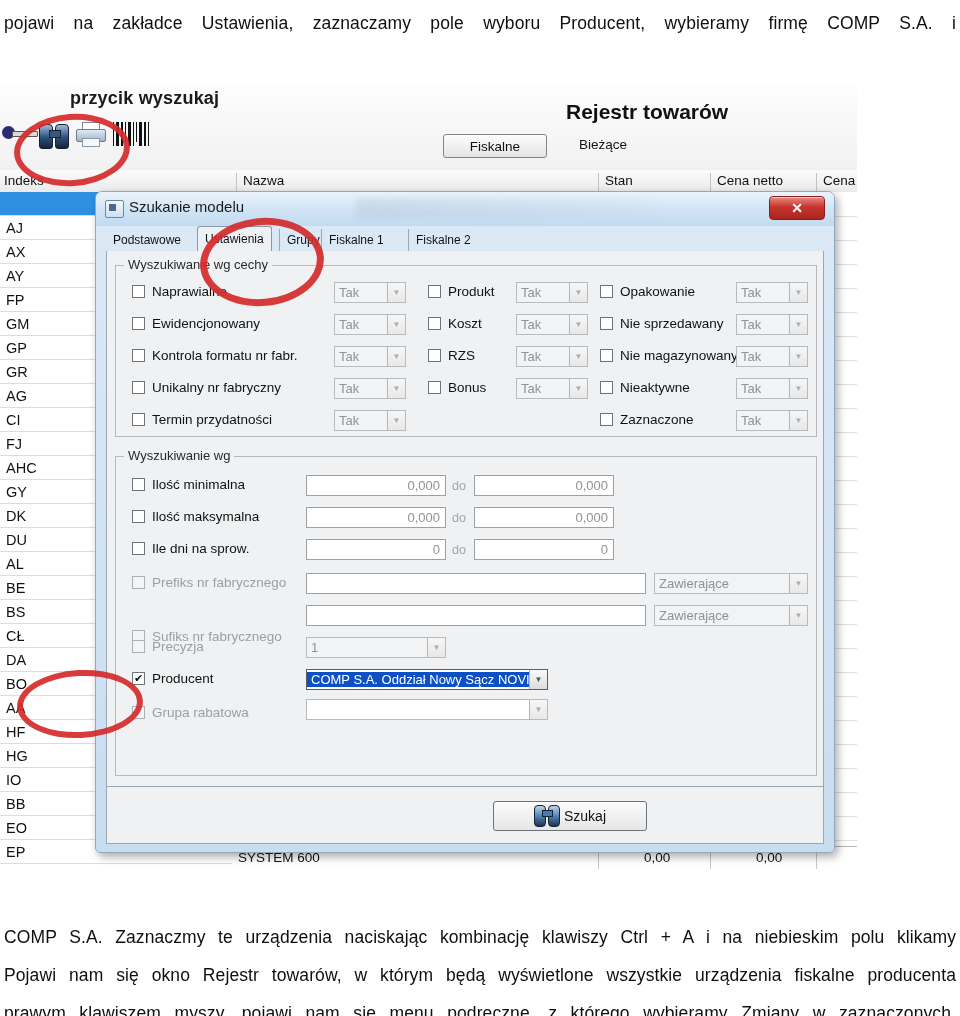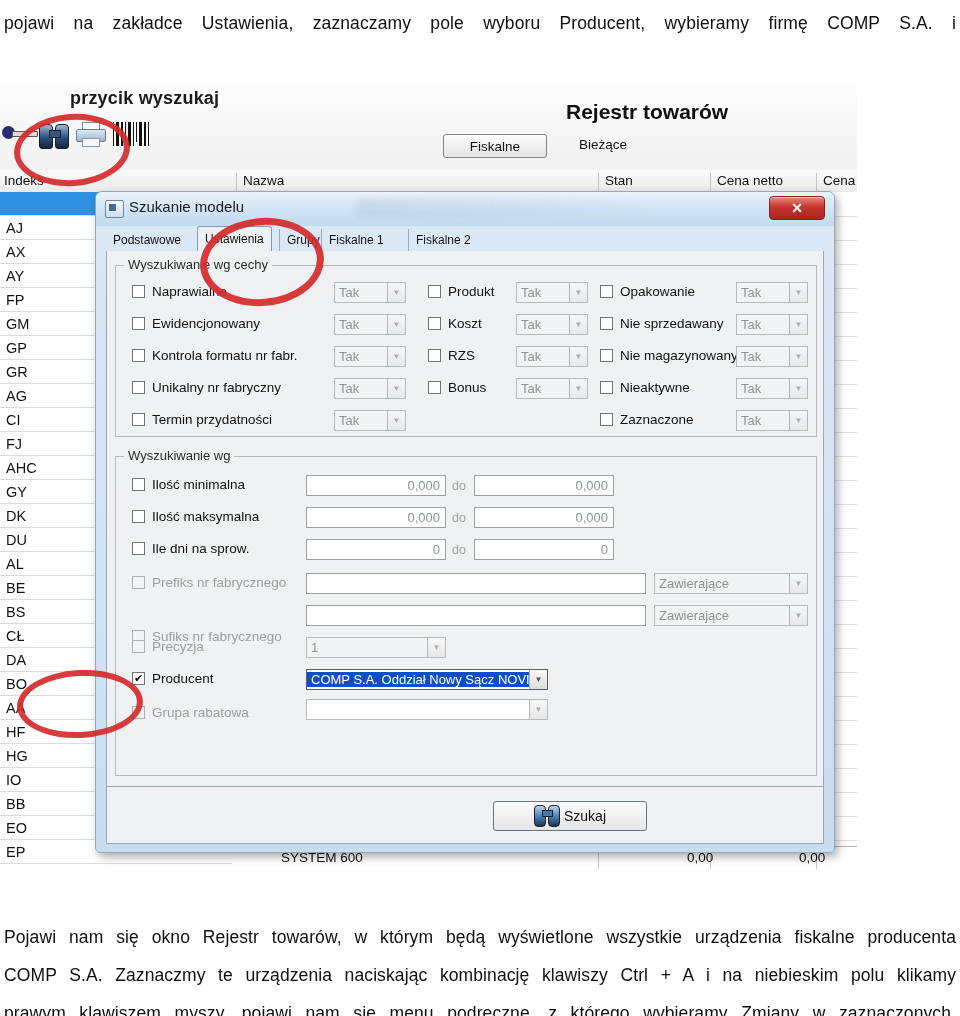--- a/index.html
+++ b/index.html
@@ -109,21 +109,21 @@
   .idxrow.sel{background:#2f8fe0;color:#2f8fe0;}
 
   
   .rightpane{position:absolute;left:232px;top:106px;width:625px;height:677px;background:#fff;}
   .rp-rowline{position:absolute;left:0;width:625px;height:1px;background:#e0e0e0;}
 
   .totalrow{
     position:absolute;left:232px;top:760px;width:625px;height:23px;
     border-top:1px solid #b6b6b6;background:#fff;font-size:13.5px;color:#111;
   }
-  .totalrow .cell{position:absolute;top:3px;margin-left:43px;}
+  .totalrow .cell{position:absolute;top:3px;}
   .totalrow .vline{position:absolute;top:0;width:1px;height:23px;background:#c7c7c7;}
 
   
   .dlg{
     position:absolute;left:95px;top:105px;width:738px;height:660px;
     border-radius:7px 7px 5px 5px;
     background:linear-gradient(#dce9f6,#c9ddf0);
     border:1px solid #8fa9c4;
     box-shadow:3px 4px 9px rgba(0,0,0,.32);
     overflow:hidden;
@@ -592,17 +592,17 @@
       </div>
     </div>
   </div>
 
   <div class="redoval" id="oval-toolbar"></div>
   <div class="redoval" id="oval-tab"></div>
   <div class="redoval" id="oval-producent"></div>
 </div>
 
 <div class="prose" id="prose-bottom">
+  <p class="j">COMP S.A.  Zaznaczmy te  urządzenia naciskając kombinację klawiszy Ctrl + A i na niebieskim polu klikamy</p>
   <p class="j">Pojawi nam się okno Rejestr towarów, w którym będą wyświetlone wszystkie urządzenia fiskalne producenta</p>
-  <p class="j">COMP S.A.  Zaznaczmy te  urządzenia naciskając kombinację klawiszy Ctrl + A i na niebieskim polu klikamy</p>
   <p class="j">prawym klawiszem myszy, pojawi nam się menu podręczne, z którego wybieramy Zmiany w zaznaczonych,</p>
 
 </div>
 
 </body></html>

